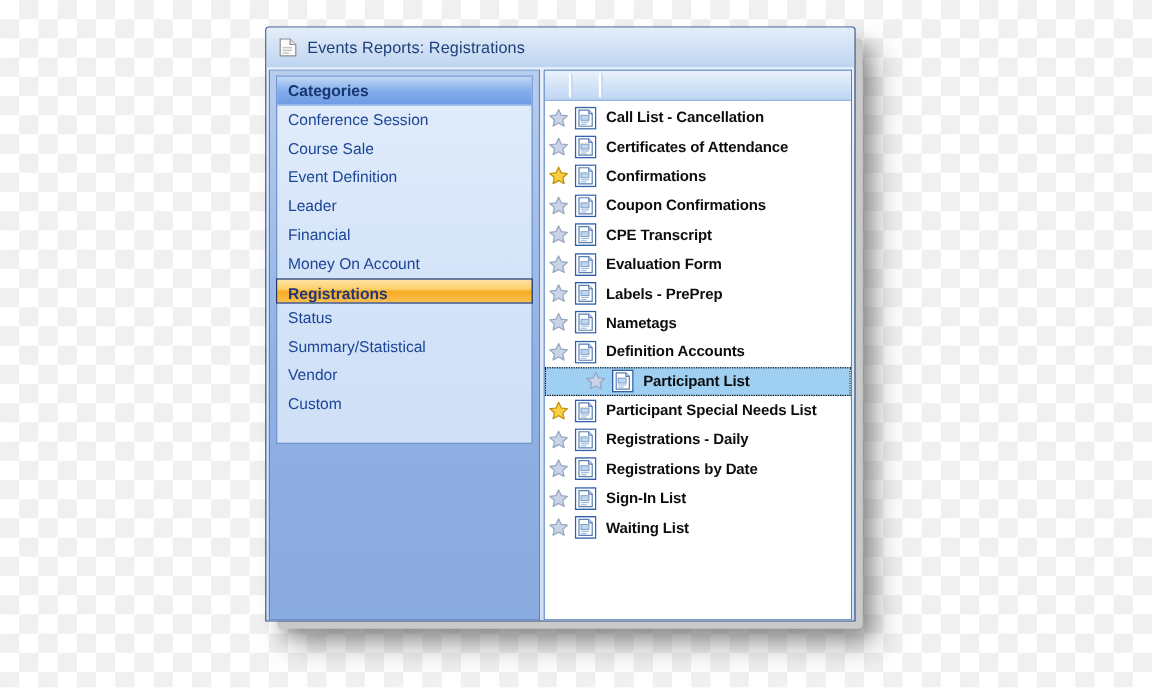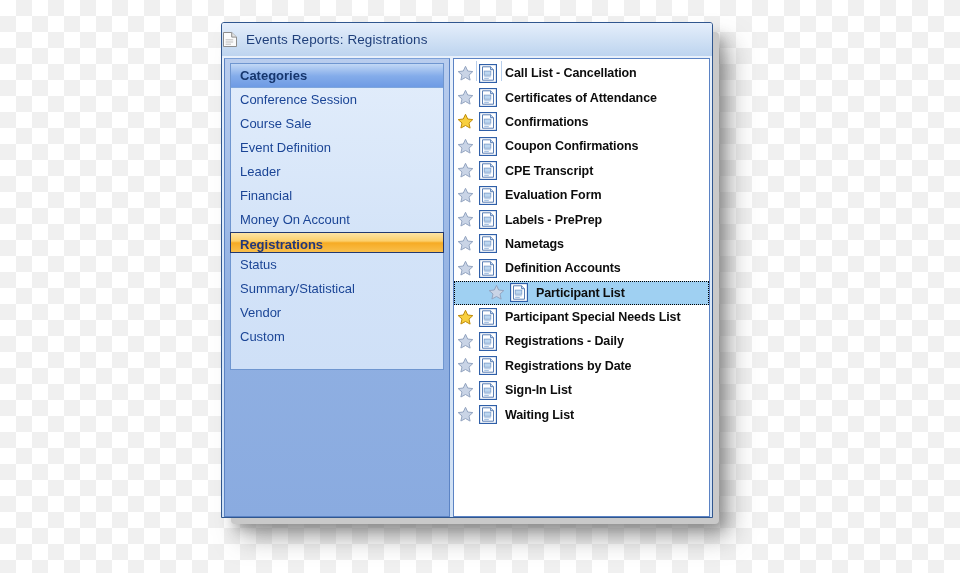--- a/index.html
+++ b/index.html
@@ -53,20 +53,21 @@
     box-sizing: border-box;
     overflow: hidden;
   }
 
   
   #titlebar {
     height: 33px;
     background: linear-gradient(180deg, #e5eefb 0%, #cfe0f4 55%, #bdd4ef 100%);
     display: flex;
     align-items: center;
+    padding-left: 10px;
     box-sizing: border-box;
   }
   #titlebar .doc-ico { margin-right: 8px; flex: 0 0 auto; display:block; }
   #title-text {
     font-size: 13.5px;
     color: #1f3f7a;
     font-weight: 400;
     letter-spacing: .1px;
     white-space: nowrap;
   }
@@ -131,21 +132,21 @@
   }
 
   
   #listpanel {
     flex: 1;
     margin: 2px 2px 0 3px;
     background: #ffffff;
     border: 1px solid #5b83c4;
     box-sizing: border-box;
     display: flex;
-    flex-direction: row;
+    flex-direction: column;
     overflow: hidden;
   }
   #list-header {
     height: 25px;
     flex: 0 0 auto;
     background: linear-gradient(180deg, #eaf2fc 0%, #d5e5f8 45%, #bed6f2 100%);
     border-bottom: 1px solid #7ea6dd;
     position: relative;
     box-sizing: border-box;
   }

